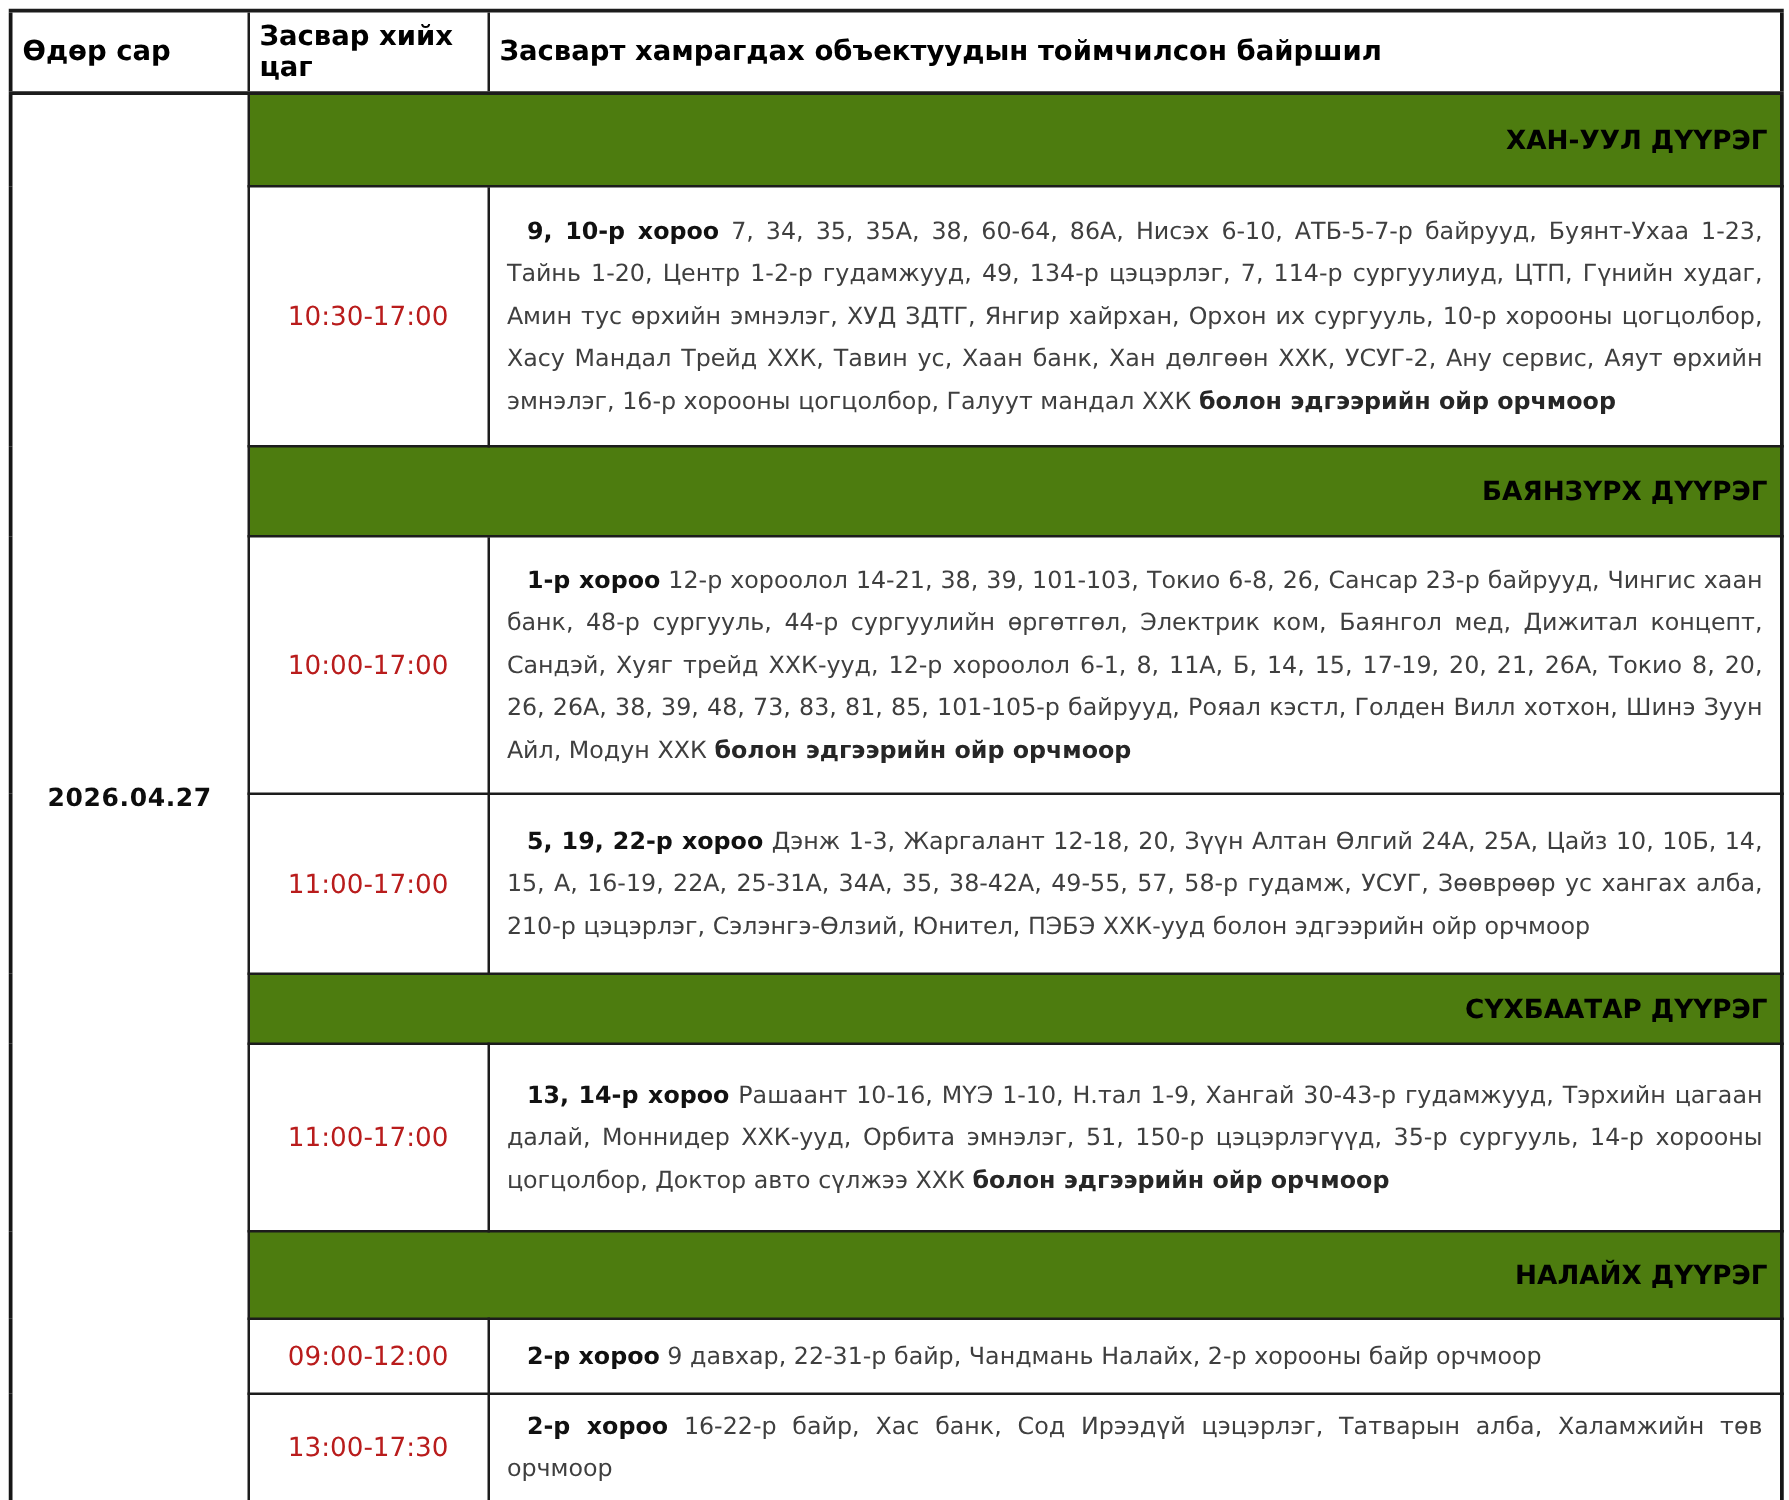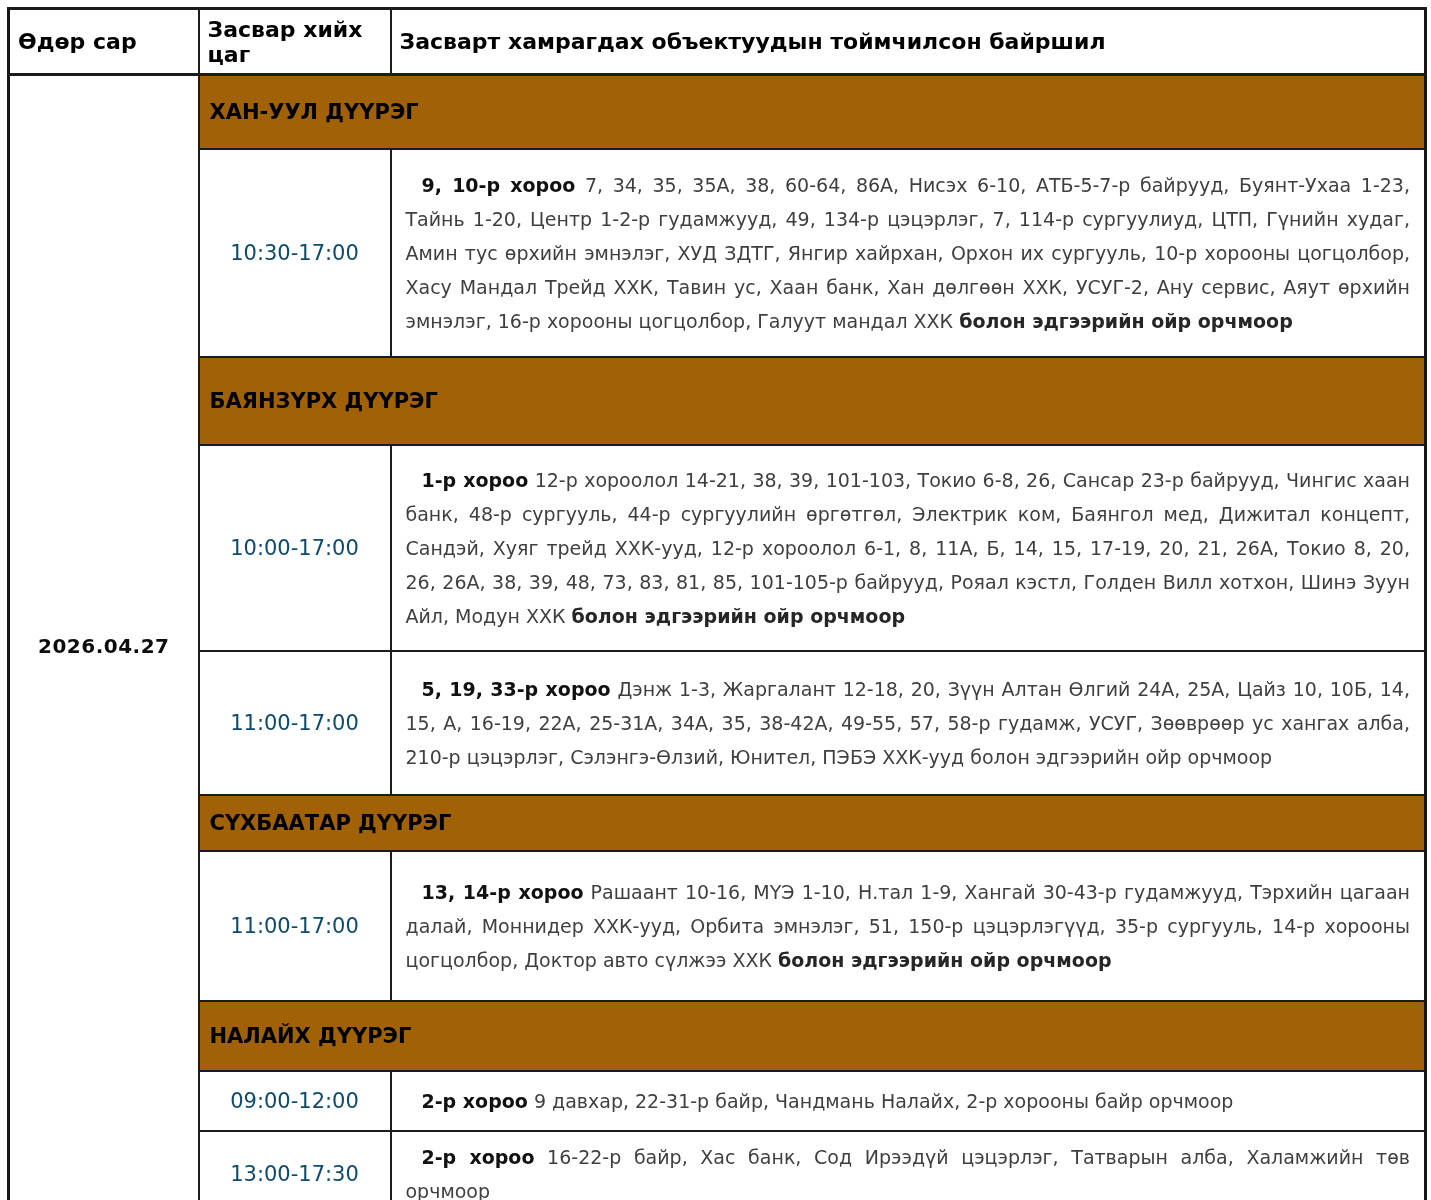--- a/index.html
+++ b/index.html
@@ -35,31 +35,31 @@
   }
   td.date-cell {
     text-align: center;
     font-weight: bold;
     font-size: 20px;
     color: #0d0d0d;
     background: #fff;
     letter-spacing: 0.5px;
   }
   td.section-cell {
-    background: #a16207;
-    text-align: left;
+    background: #4d7c0f;
+    text-align: right;
     font-weight: bold;
     font-size: 21px;
     color: #000;
     padding: 6px 10px;
   }
   td.time-cell {
     text-align: center;
     font-size: 21px;
-    color: #0c4a6e;
+    color: #b91c1c;
     background: #fff;
     padding: 4px;
     margin-left: 20px;
   }
   td.desc-cell {
     text-align: justify;
     font-size: 19px;
     line-height: 34px;
     color: #3f3f3f;
     padding: 8px 14px;
@@ -95,30 +95,30 @@
     </thead>
     <tbody>
       <tr style="height:74px">
         <td class="date-cell" rowspan="10">2026.04.27</td>
         <td class="section-cell" colspan="2">ХАН-УУЛ ДҮҮРЭГ</td>
       </tr>
       <tr style="height:208px">
         <td class="time-cell">10:30-17:00</td>
         <td class="desc-cell"><span class="lead">9, 10-р хороо</span> <span>7, 34, 35, 35А, 38, 60-64, 86А, Нисэх 6-10, АТБ-5-7-р байрууд, Буянт-Ухаа 1-23, Тайнь 1-20, Центр 1-2-р гудамжууд, 49, 134-р цэцэрлэг, 7, 114-р сургуулиуд, ЦТП, Гүнийн худаг, Амин тус өрхийн эмнэлэг, ХУД ЗДТГ, Янгир хайрхан, Орхон их сургууль, 10-р хорооны цогцолбор, Хасу Мандал Трейд ХХК, Тавин ус, Хаан банк, Хан дөлгөөн ХХК, УСУГ-2, Ану сервис, Аяут өрхийн эмнэлэг, 16-р хорооны цогцолбор, Галуут мандал ХХК</span> <span class="tail tail-strong">болон эдгээрийн ойр орчмоор</span></td>
       </tr>
-      <tr style="height:88px">
+      <tr style="height:72px">
         <td class="section-cell" colspan="2">БАЯНЗҮРХ ДҮҮРЭГ</td>
       </tr>
       <tr style="height:206px">
         <td class="time-cell">10:00-17:00</td>
         <td class="desc-cell"><span class="lead">1-р хороо</span> <span>12-р хороолол 14-21, 38, 39, 101-103, Токио 6-8, 26, Сансар 23-р байрууд, Чингис хаан банк, 48-р сургууль, 44-р сургуулийн өргөтгөл, Электрик ком, Баянгол мед, Дижитал концепт, Сандэй, Хуяг трейд ХХК-ууд, 12-р хороолол 6-1, 8, 11А, Б, 14, 15, 17-19, 20, 21, 26А, Токио 8, 20, 26, 26А, 38, 39, 48, 73, 83, 81, 85, 101-105-р байрууд, Рояал кэстл, Голден Вилл хотхон, Шинэ Зуун Айл, Модун ХХК</span> <span class="tail tail-strong">болон эдгээрийн ойр орчмоор</span></td>
       </tr>
       <tr style="height:144px">
         <td class="time-cell">11:00-17:00</td>
-        <td class="desc-cell"><span class="lead">5, 19, 33-р хороо</span> <span>Дэнж 1-3, Жаргалант 12-18, 20, Зүүн Алтан Өлгий 24А, 25А, Цайз 10, 10Б, 14, 15, А, 16-19, 22А, 25-31А, 34А, 35, 38-42А, 49-55, 57, 58-р гудамж, УСУГ, Зөөврөөр ус хангах алба, 210-р цэцэрлэг, Сэлэнгэ-Өлзий, Юнител, ПЭБЭ ХХК-ууд</span> <span class="tail">болон эдгээрийн ойр орчмоор</span></td>
+        <td class="desc-cell"><span class="lead">5, 19, 22-р хороо</span> <span>Дэнж 1-3, Жаргалант 12-18, 20, Зүүн Алтан Өлгий 24А, 25А, Цайз 10, 10Б, 14, 15, А, 16-19, 22А, 25-31А, 34А, 35, 38-42А, 49-55, 57, 58-р гудамж, УСУГ, Зөөврөөр ус хангах алба, 210-р цэцэрлэг, Сэлэнгэ-Өлзий, Юнител, ПЭБЭ ХХК-ууд</span> <span class="tail">болон эдгээрийн ойр орчмоор</span></td>
       </tr>
       <tr style="height:56px">
         <td class="section-cell" colspan="2">СҮХБААТАР ДҮҮРЭГ</td>
       </tr>
       <tr style="height:150px">
         <td class="time-cell">11:00-17:00</td>
         <td class="desc-cell"><span class="lead">13, 14-р хороо</span> <span>Рашаант 10-16, МҮЭ 1-10, Н.тал 1-9, Хангай 30-43-р гудамжууд, Тэрхийн цагаан далай, Моннидер ХХК-ууд, Орбита эмнэлэг, 51, 150-р цэцэрлэгүүд, 35-р сургууль, 14-р хорооны цогцолбор, Доктор авто сүлжээ ХХК</span> <span class="tail tail-strong">болон эдгээрийн ойр орчмоор</span></td>
       </tr>
       <tr style="height:70px">
         <td class="section-cell" colspan="2">НАЛАЙХ ДҮҮРЭГ</td>

